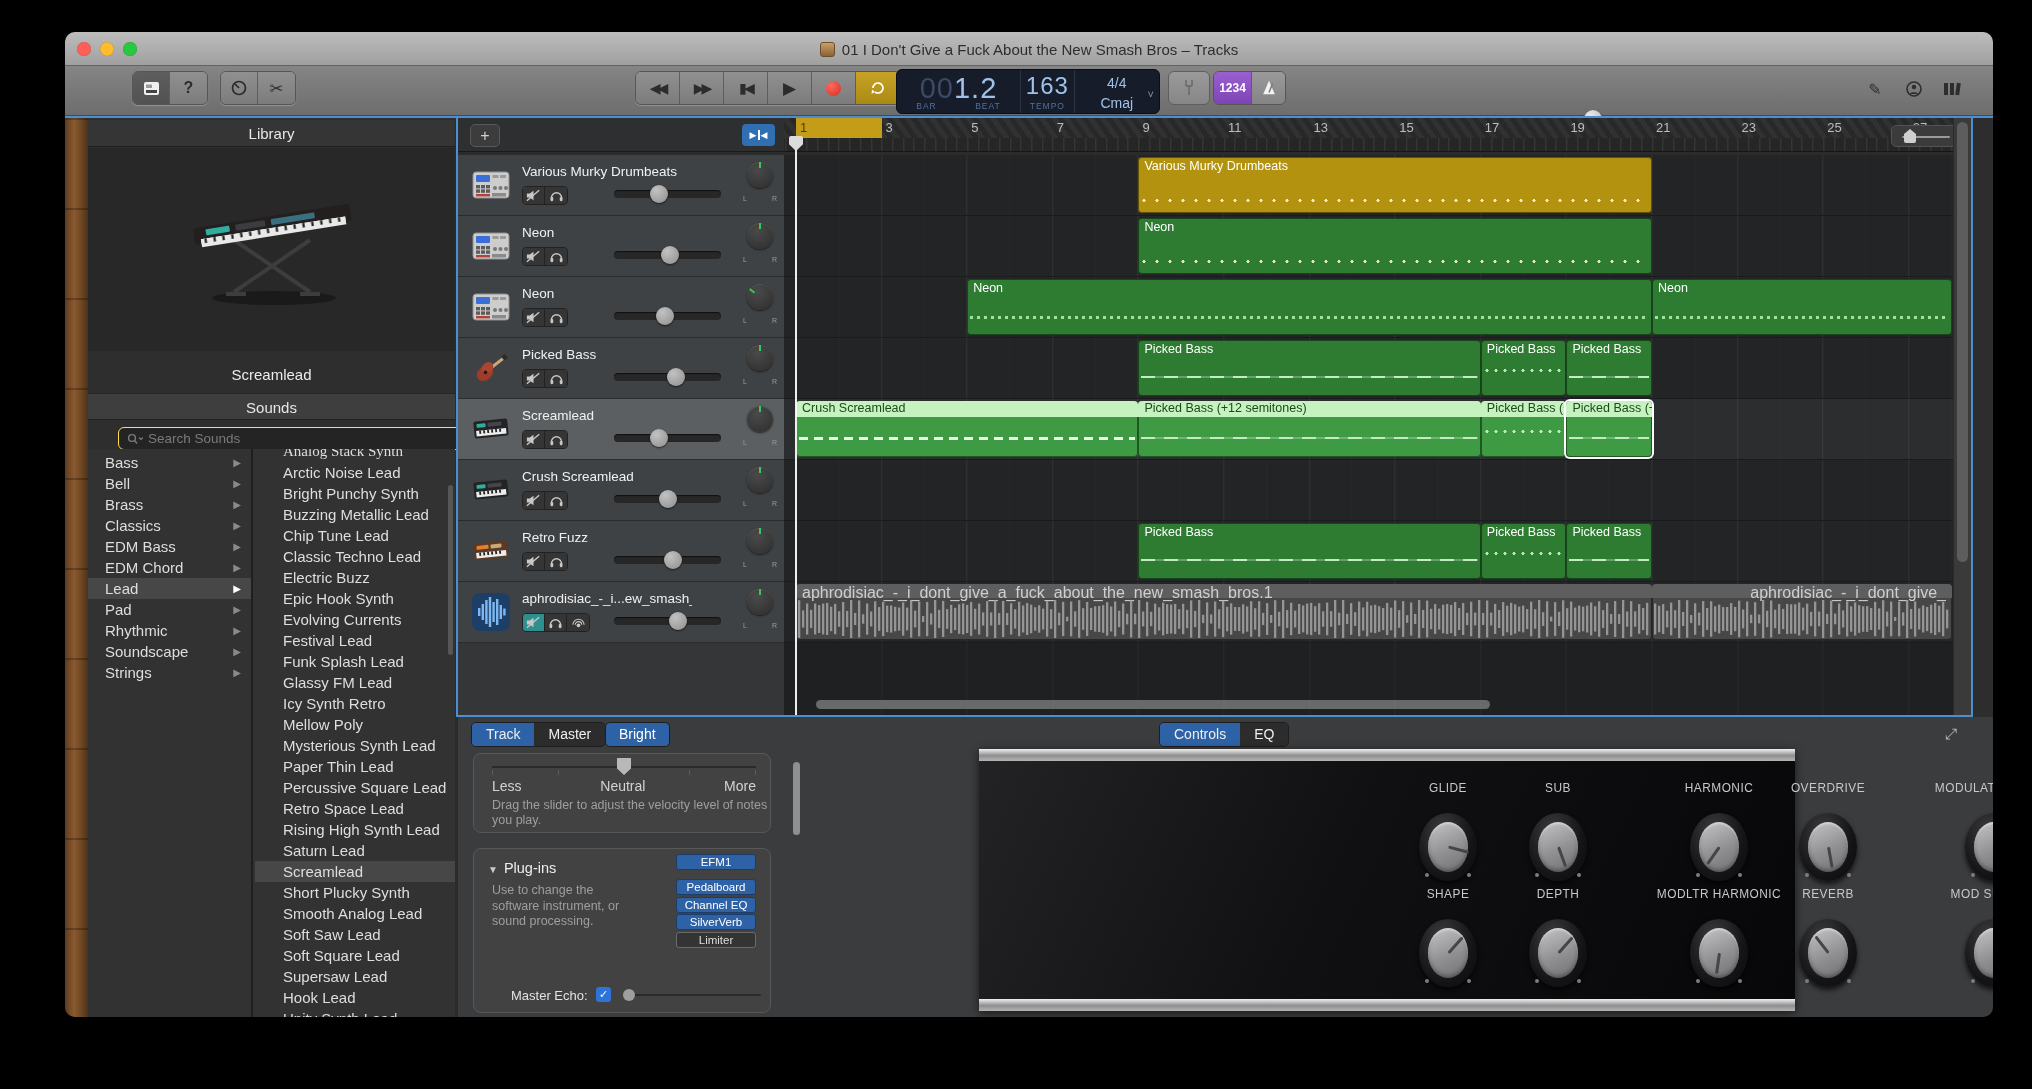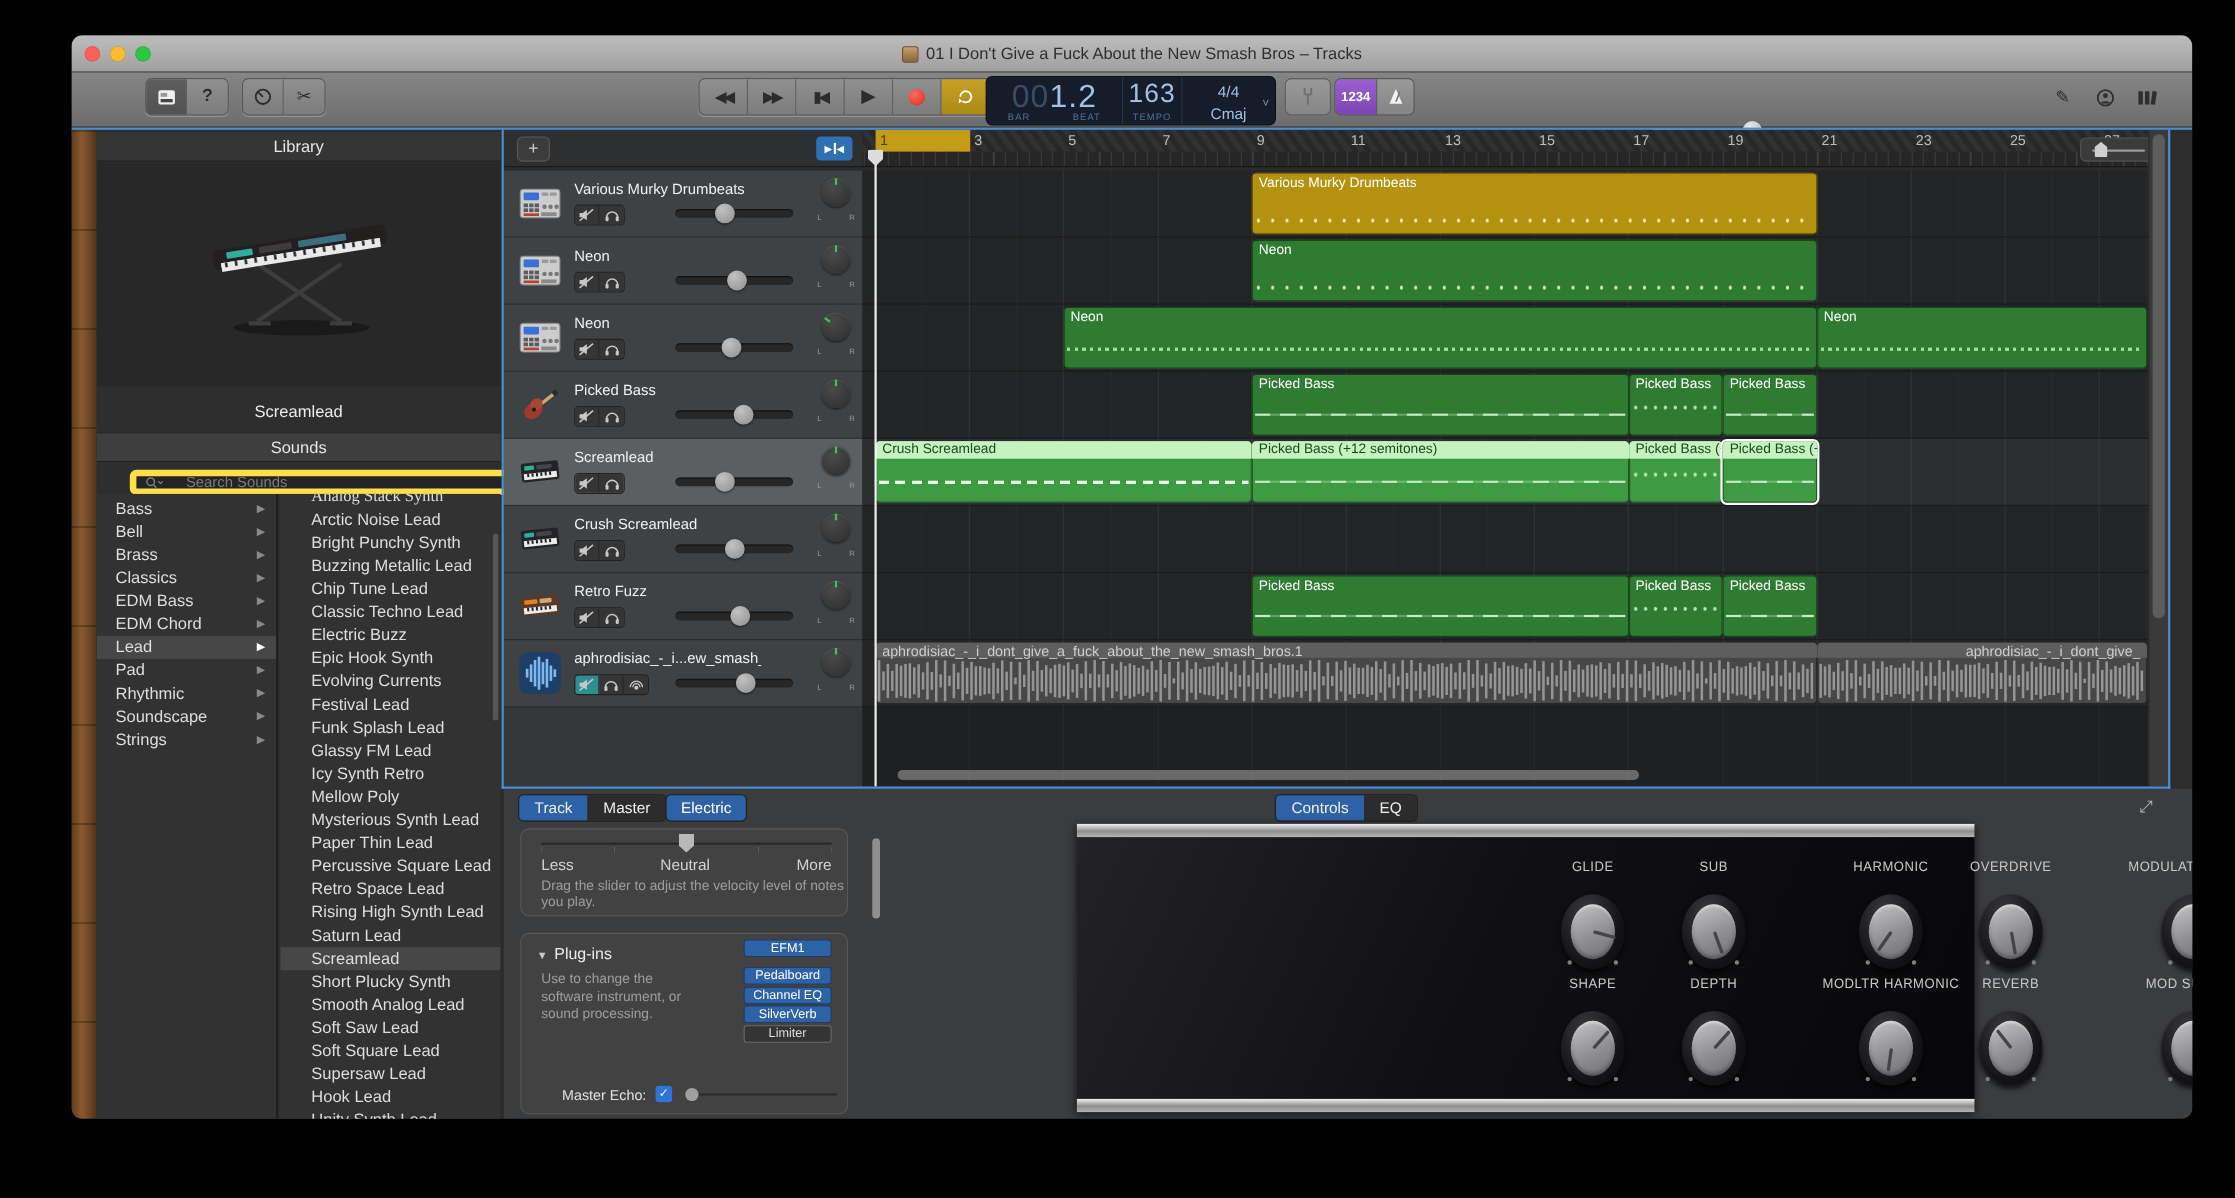--- a/index.html
+++ b/index.html
@@ -68,21 +68,21 @@
 .wood:after{ content:""; position:absolute; inset:0;
   background:repeating-linear-gradient(180deg, rgba(0,0,0,.25) 0 2px, transparent 2px 90px); }
 .library{ position:absolute; left:23px; top:86px; width:367px; height:899px; background:#2e2e2e; }
 .lib-head{ position:absolute; left:0; top:2px; width:100%; height:27px; background:#353535;
   border-bottom:1px solid #1f1f1f; color:#e6e6e6; font-size:15px; text-align:center; line-height:27px;}
 .lib-img{ position:absolute; left:0; top:30px; width:100%; height:203px; background:#282828; }
 .patch-name{ position:absolute; left:0; top:248px; width:100%; text-align:center; color:#ececec; font-size:15px; }
 .sounds-head{ position:absolute; left:0; top:275px; width:100%; height:27px; background:#3e3e3e;
   border-top:1px solid #262626; border-bottom:1px solid #222; color:#e6e6e6; font-size:15px; text-align:center; line-height:27px;}
 .searchbox{ position:absolute; left:30px; top:309px; width:352px; height:23px; background:#242424;
-  border:6px solid #fde047; border-radius:6px; display:flex; align-items:center; padding:0 8px; gap:21px;}
+  border:1px solid #fde047; border-radius:6px; display:flex; align-items:center; padding:0 8px; gap:5px;}
 .searchbox .ph{ color:#7b7b7b; font-size:13.5px; }
 .lists{ position:absolute; left:0; top:331px; width:100%; height:587px; overflow:hidden; background:#323232;}
 .cat-col{ position:absolute; left:0; top:0; width:165px; height:100%; border-right:2px solid #1f1f1f; }
 .snd-col{ position:absolute; left:167px; top:0; width:200px; height:100%; }
 .lrow{ position:absolute; left:0; width:100%; height:21px; color:#dedede; font-size:15px; line-height:21px; }
 .lrow .txt{ position:absolute; left:17px; top:0; white-space:nowrap; }
 .lrow .arr{ position:absolute; right:10px; top:0; color:#8a8a8a; font-size:10px; }
 .lrow.sel{ background:#474747; }
 .lrow.sel .arr{ color:#fff; }
 .snd-col .lrow .txt{ left:28px; }
@@ -142,21 +142,21 @@
 .region{ position:absolute; top:2px; height:56px; border-radius:4px; overflow:hidden; box-shadow:inset 0 0 0 1px rgba(0,0,0,.45); }
 .region .rlabel{ position:absolute; left:6px; top:2px; font-size:12.5px; color:#fff; white-space:nowrap; overflow:hidden; max-width:95%;}
 .region.yellow{ background:#b3920f; }
 .region.green{ background:#2e7c32; }
 .region.selected .rtitle{ position:absolute; left:0; top:0; width:100%; height:16px; background:#c6f2c0; }
 .region.selected .rlabel{ color:#1c4a1e; top:0px; }
 .region.selected{ background:#3f9b43; }
 .region.focused{ box-shadow:0 0 0 2px #fff, inset 0 0 0 1px rgba(0,0,0,.45); }
 .region.audio{ background:#474747; }
 .region.audio .rtitle{ position:absolute; left:0; top:0; width:100%; height:14px; background:#5e5e5e; }
-.region.audio .rlabel{ color:#cfcfcf; font-size:13px; top:0; }
+.region.audio .rlabel{ color:#cfcfcf; font-size:16px; top:0; }
 .region.audio .rlabel.right{ left:auto; right:6px; }
 .pat{ position:absolute; left:3px; right:3px; }
 .pat-dots{ bottom:9px; height:7px;
   background-image:radial-gradient(circle at 3px 3.5px, rgba(255,248,215,.85) 1.4px, transparent 1.8px);
   background-size:13px 7px; }
 .pat-dots2{ bottom:22px; height:7px;
   background-image:radial-gradient(circle at 3px 3.5px, rgba(220,255,220,.8) 1.4px, transparent 1.8px);
   background-size:9px 7px; }
 .pat-dotline{ bottom:16px; height:3px;
   background-image:repeating-linear-gradient(90deg,#9fdf9f 0 3px,transparent 3px 7px); }
@@ -1323,21 +1323,21 @@
   <div class="vscroll">
         <div class="thumb"></div>
       </div>
   <div class="right-strip"></div>
 
   <div class="inspector">
     <div class="seg-tabs" style="left:13px; top:5px;">
       <div class="seg-tab on">Track</div>
       <div class="seg-tab">Master</div>
     </div>
-    <div class="cmp-btn">Electric</div>
+    <div class="cmp-btn">Bright</div>
     <div class="seg-tabs" style="left:701px; top:5px;">
       <div class="seg-tab on">Controls</div>
       <div class="seg-tab">EQ</div>
     </div>
     <div class="resize-ic">⤢</div>
 
     <div class="ibox vel-box">
       <div class="vel-track"></div>
       <div class="vel-ticks"></div>
       <div class="vel-thumb"></div>

